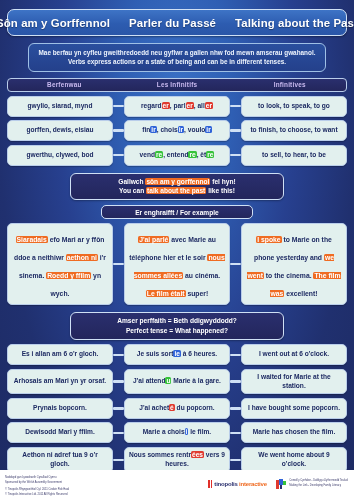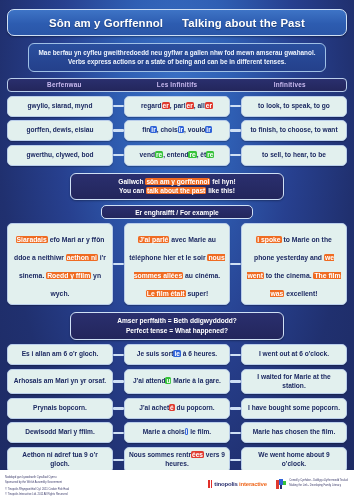--- a/index.html
+++ b/index.html
@@ -107,20 +107,21 @@
   .logo-gov .flag .b4{left:4px;top:5.5px;width:2.6px;height:4.5px;background:#2a2f6e;}
   .logo-gov .gt p{margin:0;font-size:2.6px;line-height:1.9;color:#3b3b6b;}
 </style>
 </head>
 <body>
 
 <div class="poster">
 
   <div class="titlebar">
     <span>Sôn am y Gorffennol</span>
+    <span>Parler du Passé</span>
     <span>Talking about the Past</span>
   </div>
 
   <div class="intro">
     <div>Mae berfau yn cyfleu gweithredoedd neu gyflwr a gallen nhw fod mewn amserau gwahanol.</div>
     <div>Verbs express actions or a state of being and can be in different tenses.</div>
   </div>
 
   <div class="colhead">
     <div class="ch">Berfenwau</div>

